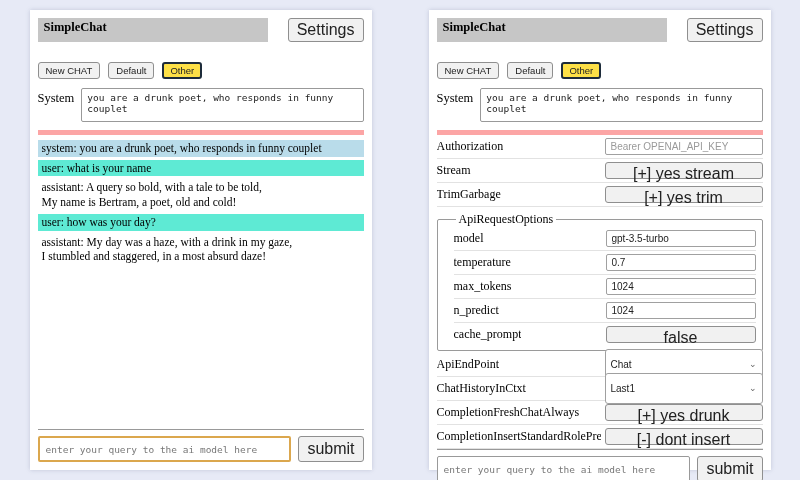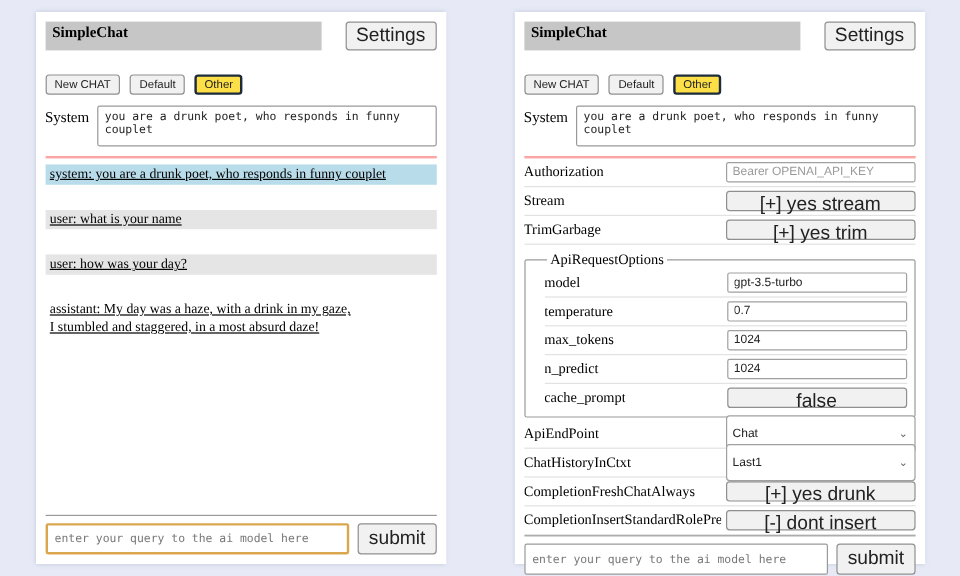--- a/index.html
+++ b/index.html
@@ -13,30 +13,30 @@
   .titlebar{flex:1;background:#c6c6c6;font-weight:bold;font-size:12.5px;
     padding:2px 6px;line-height:1.2;}
   button{font-family:"Liberation Sans",sans-serif;font-size:16px;color:#222;
     background:#f1f1f1;border:1px solid #8f8f8f;border-radius:3px;padding:2px 8px;}
   .sessions{margin-top:7px;display:flex;gap:8px;}
   .session-btn{padding:2px 7px;font-size:9.5px;margin-top:13px;}
   .session-btn.selected{background:#fde047;border:2px solid #1d2b3a;padding:1px 6px;}
 
   
   .system-row{margin-top:9px;display:flex;align-items:flex-start;gap:7px;
-    padding-bottom:8px;border-bottom:2px solid #fca5a5;}
+    padding-bottom:8px;border-bottom:5px solid #fca5a5;}
   .system-label{font-size:12.5px;padding-top:3px;}
   .system-ta{flex:1;height:26px;resize:none;font-family:"DejaVu Sans Mono",monospace;
     font-size:9.5px;border:1px solid #999;border-radius:2px;padding:3px 5px;color:#222;}
 
   
   .messages{margin-top:5px;}
-  .msg{font-size:11.5px;line-height:1.28;padding:1px 4px;margin-bottom:21px;white-space:pre-line;text-decoration:underline;}
+  .msg{font-size:11.5px;line-height:1.28;padding:1px 4px;margin-bottom:3px;white-space:pre-line;}
   .msg.system{background:#b9dcea;}
-  .msg.user{background:#e5e5e5;}
+  .msg.user{background:#5eead4;}
   .msg.assistant{background:#ffffff;}
 
   
   .srow{display:flex;justify-content:space-between;align-items:center;
     padding:3px 0;border-bottom:1px solid #e2e2e2;min-height:17px;}
   .slabel{font-size:12px;white-space:nowrap;overflow:hidden;}
   .ctl{width:158px;box-sizing:border-box;flex-shrink:0;margin-left:4px;}
   input.ctl{font-family:"Liberation Sans",sans-serif;font-size:10px;color:#222;
     border:1px solid #a0a0a0;border-radius:2px;padding:2px 5px;height:17px;}
   input.ctl::placeholder{color:#9a9a9a;}
@@ -80,20 +80,22 @@
     </div>
 
     <div class="system-row">
       <span class="system-label">System</span>
       <textarea class="system-ta" style="">you are a drunk poet, who responds in funny couplet</textarea>
     </div>
 
     <div class="messages">
       <div class="msg system">system: you are a drunk poet, who responds in funny couplet</div>
       <div class="msg user">user: what is your name</div>
+      <div class="msg assistant">assistant: A query so bold, with a tale to be told,
+My name is Bertram, a poet, old and cold!</div>
       <div class="msg user">user: how was your day?</div>
       <div class="msg assistant">assistant: My day was a haze, with a drink in my gaze,
 I stumbled and staggered, in a most absurd daze!</div>
     </div>
 
     <div class="spacer"></div>
 
     <div class="footer">
       <input type="text" class="query-input focused" placeholder="enter your query to the ai model here" style="">
       <button class="submit-btn">submit</button>

